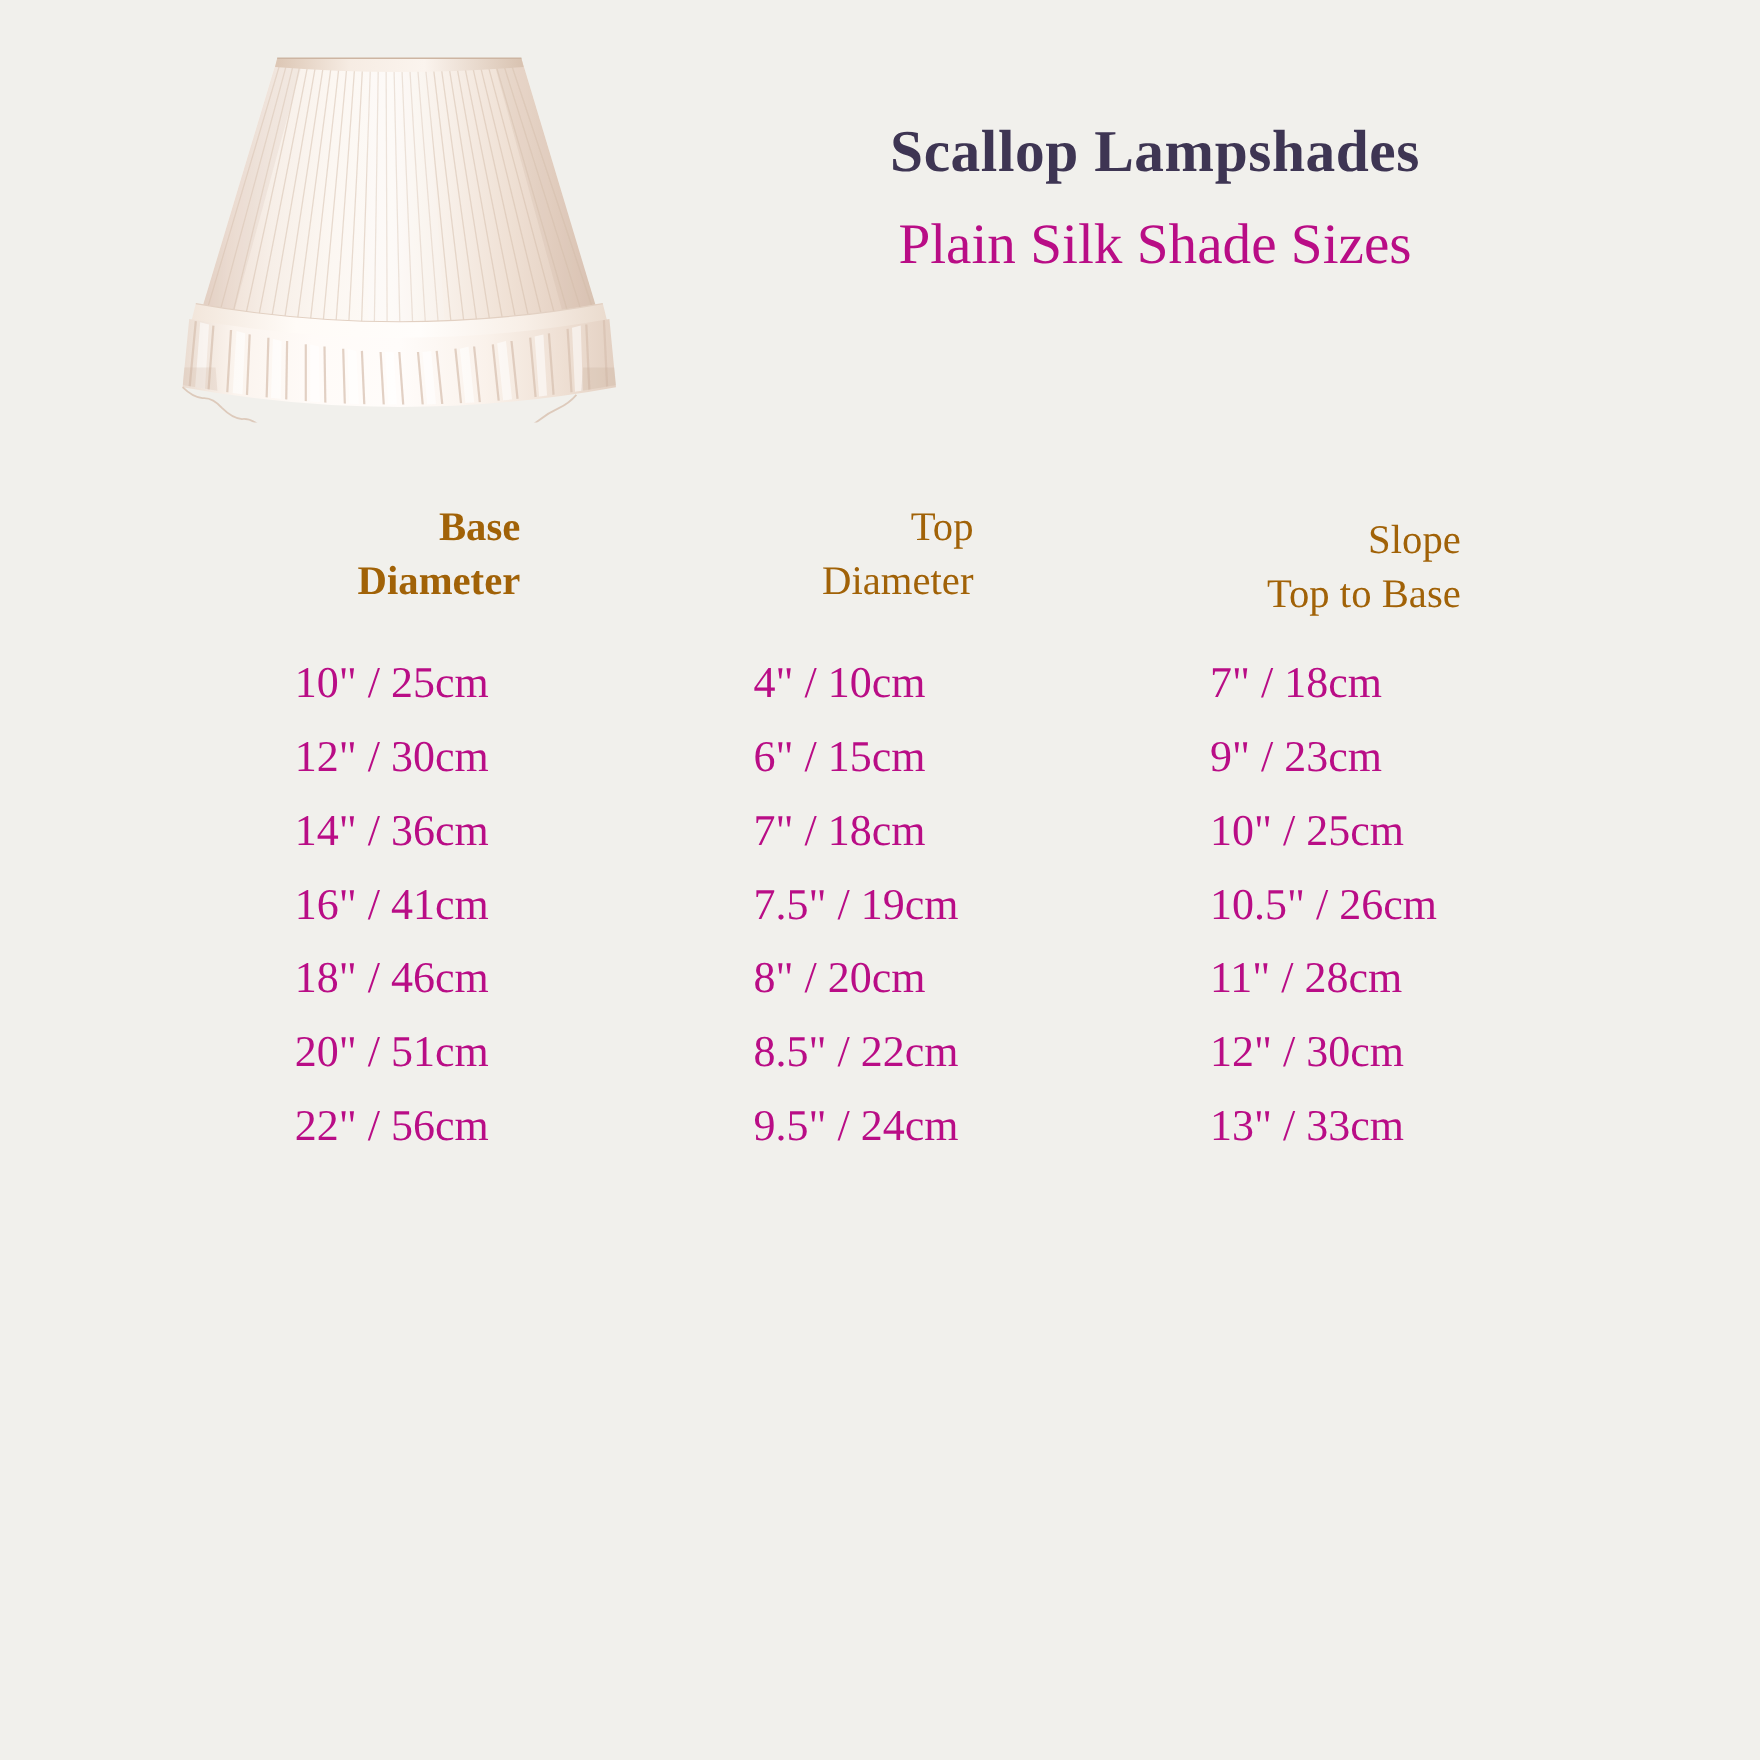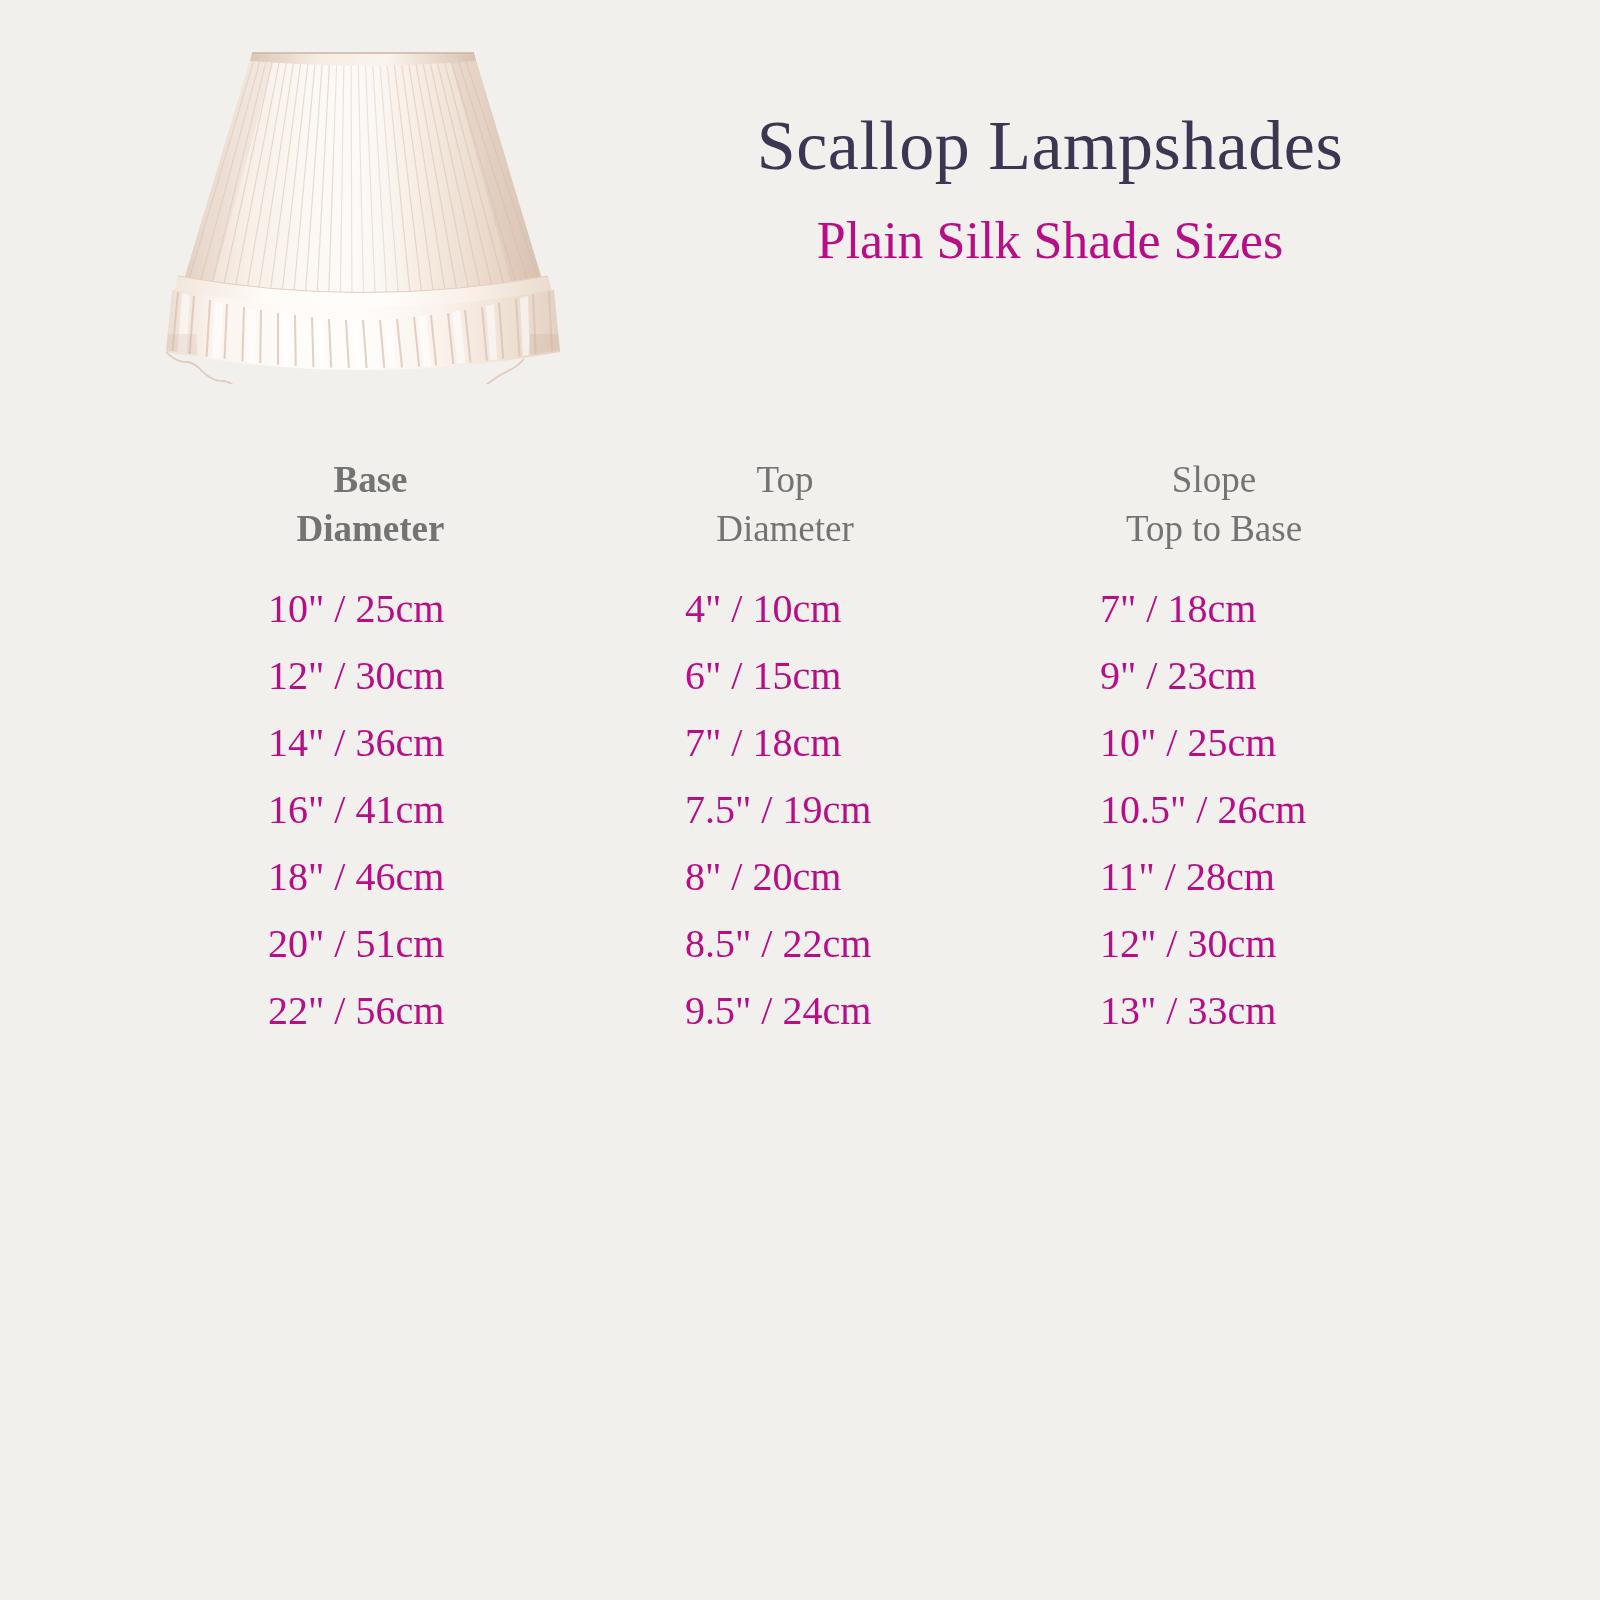--- a/index.html
+++ b/index.html
@@ -36,22 +36,22 @@
   
   .title-block {
     position: absolute;
     left: 600px;
     top: 108px;
     width: 900px;
     text-align: center;
   }
   .main-title {
     margin: 0;
-    font-size: 70px;
-    font-weight: 400;
+    font-size: 54px;
+    font-weight: 700;
     color: #3E3553;
     letter-spacing: 0.5px;
     line-height: 1.08;
     white-space: nowrap;
   }
   .sub-title {
     margin: 5px;
     margin-top: 28px;
     font-size: 52px;
     font-weight: 400;
@@ -68,32 +68,32 @@
     width: 1600px;
   }
   .table-grid {
     display: grid;
     grid-template-columns: 268px 417px 415px 500px;
     row-gap: 0;
   }
   .spacer { grid-column: 1; }
 
   .col-head {
-    color: #737373;
+    color: #a16207;
     font-size: 37px;
     line-height: 1.33;
-    text-align: center;
+    text-align: right;
     white-space: pre-line;
     padding-bottom: 22px;
     font-family: Liberation Serif, serif;
   }
   .col-head.bold { font-weight: 700; }
   .col-head.c1 { width: 205px; }
   .col-head.c2 { width: 200px; }
-  .col-head.c3 { width: 228px; }
+  .col-head.c3 { width: 228px; margin-top: 12px; }
 
   .cell {
     color: #B90D86;
     font-size: 40px;
     line-height: 67px;
     text-align: left;
     white-space: nowrap;
   }
 </style>
 </head>

